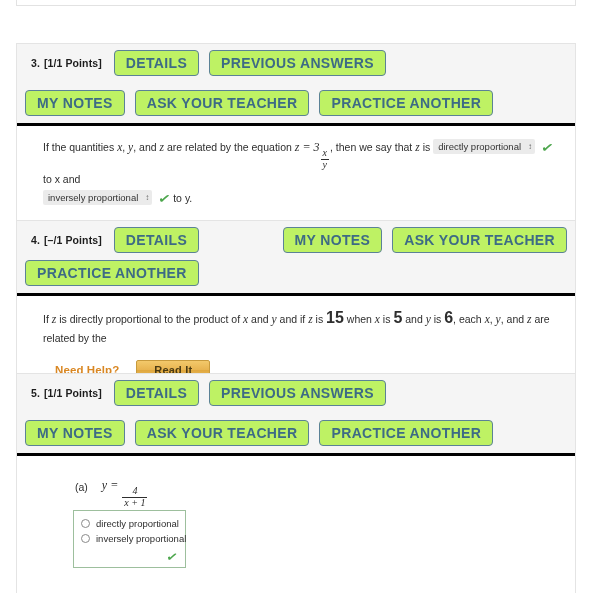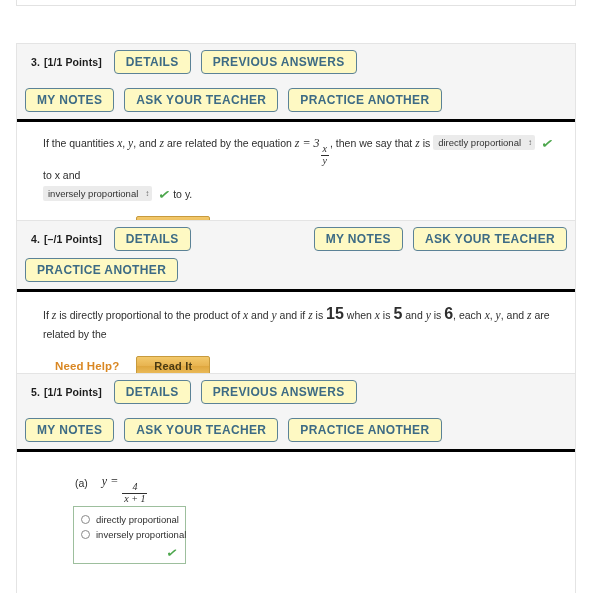--- a/index.html
+++ b/index.html
@@ -62,23 +62,23 @@
     padding-left: 6px;
     padding-right: 2px;
     letter-spacing: .1px;
   }
   .q-num { margin-right: 4px; }
 
   .btn {
     display: inline-block;
     border: 1.5px solid #5b8296;
     border-radius: 4px;
-    background: #fef9c3;
+    background: #bef264;
     color: #3d6b85;
-    font-size: 12px;
+    font-size: 14px;
     font-weight: bold;
     letter-spacing: .35px;
     padding: 5px 11px 5px 11px;
     line-height: 1;
     white-space: nowrap;
     cursor: pointer;
     font-family: "Liberation Sans", sans-serif;
   }
   .spacer { flex: 1 1 auto; }
 

